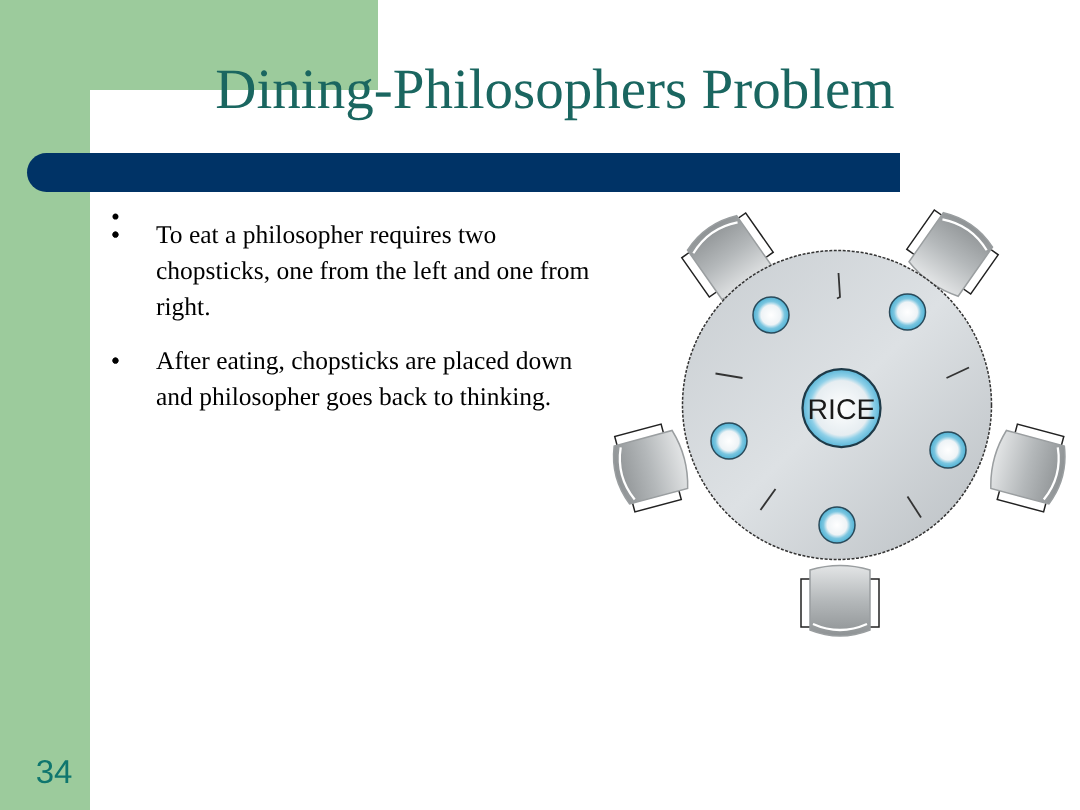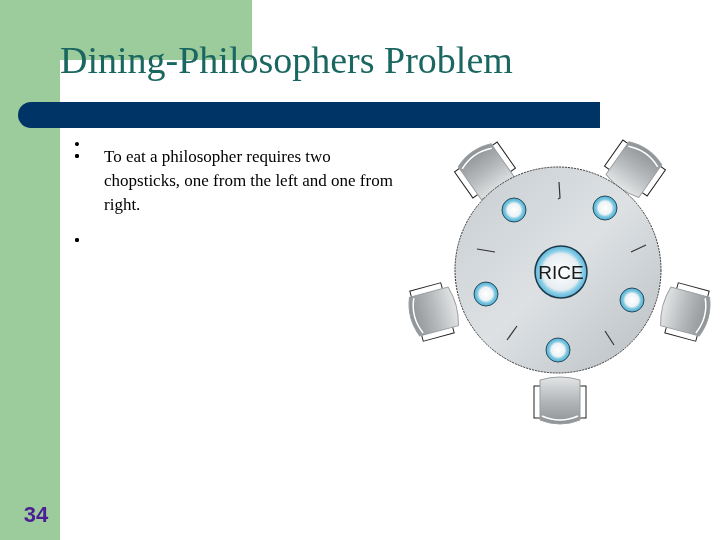--- a/index.html
+++ b/index.html
@@ -1,43 +1,43 @@
 <!DOCTYPE html>
 <html><head>
 <meta charset="utf-8">
 <style>
   html, body { margin:0; padding:0; }
   body { width:720px; height:540px; position:relative; overflow:hidden; background:#ffffff; font-family:"Liberation Serif", serif; }
   .green-top { position:absolute; left:0; top:0; width:252px; height:60px; background:#9ccb9c; }
   .green-side { position:absolute; left:0; top:0; width:60px; height:540px; background:#9ccb9c; }
   .white-corner { position:absolute; left:60px; top:60px; width:40px; height:40px; background:#ffffff; border-top-left-radius:22px; }
-  .title { position:absolute; left:60px; top:38px; width:620px; text-align:left; font-family:"Liberation Serif", serif; font-size:38px; color:#1a6660; white-space:nowrap; }
+  .title { position:absolute; left:60px; top:38px; width:620px; text-align:center; font-family:"Liberation Serif", serif; font-size:38px; color:#1a6660; white-space:nowrap; }
   .blue-bar { position:absolute; left:18px; top:102px; width:582px; height:26px; background:#003366; border-radius:13px 0 0 13px; }
   .bullets { position:absolute; left:74px; top:133px; width:320px; margin:0; padding:0; list-style:none; }
   .bullets li { position:relative; padding-left:30px; font-size:17px; line-height:24px; color:#000; margin-bottom:12px; }
   .bullets li .dot { position:absolute; left:0; top:0; }
-  .slide-num { position:absolute; left:0; top:502px; width:72px; text-align:center; font-family:"Liberation Sans", sans-serif; font-weight:bold; font-size:22px; color:#4c1d95; }
+  .slide-num { position:absolute; left:0; top:502px; width:72px; text-align:center; font-family:"Liberation Sans", sans-serif; font-weight:normal; font-size:22px; color:#0f766e; }
   .diagram { position:absolute; left:400px; top:125px; width:320px; height:310px; }
 </style>
 </head>
 <body>
 
 <div class="green-top"></div>
 <div class="green-side"></div>
 <div class="white-corner"></div>
 
 <div class="title">Dining-Philosophers Problem</div>
 <div class="blue-bar"></div>
 
 <ul class="bullets">
   <li><span class="dot">•</span></li>
   <li><span class="dot">•</span></li>
   <li><span class="dot">•</span><span>To eat a philosopher requires two chopsticks, one from the left and one from right.</span></li>
   <li><span class="dot">•</span></li>
-  <li><span class="dot">•</span></li>
+  <li><span class="dot">•</span><span>After eating, chopsticks are placed down and philosopher goes back to thinking.</span></li>
 </ul>
 
 <div class="slide-num">34</div>
 
 <svg class="diagram" viewBox="400 125 320 310" width="320" height="310" xmlns="http://www.w3.org/2000/svg">
   <defs>
     <linearGradient id="tableGrad" x1="0" y1="0" x2="1" y2="1">
       <stop offset="0" stop-color="#c8cdd1"></stop>
       <stop offset="0.5" stop-color="#dde1e4"></stop>
       <stop offset="1" stop-color="#b9bec2"></stop>

